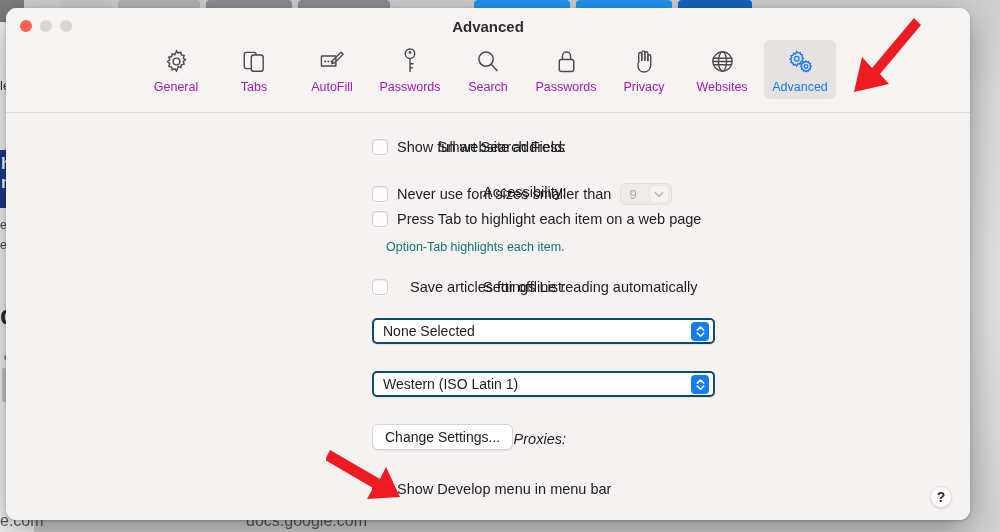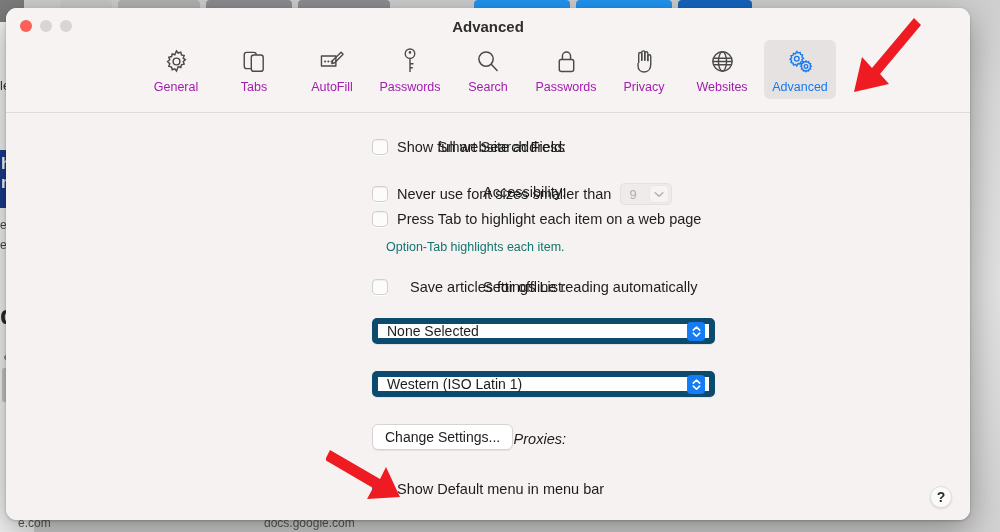--- a/index.html
+++ b/index.html
@@ -40,21 +40,21 @@
     font-size: 17px; font-weight: 700; color: #ffffff; line-height: 19px; letter-spacing: .2px;
   }
   .bg-small { position: absolute; font-size: 12px; color: #4a4a4a; white-space: nowrap; }
   #bg-big { position: absolute; left: 0px; top: 278px; font-size: 26px; font-weight: 700; color: #2b2b2b; }
   #bg-thumb { position: absolute; left: 2px; top: 346px; width: 26px; height: 34px; background: #c9c9c9; border-radius: 2px; }
   #bg-dot { position: absolute; left: 4px; top: 332px; width: 10px; height: 7px; background: #8d8d8d; border-radius: 50%; }
   .bg-rule { position: absolute; background: #a8a8a8; height: 2px; }
 
   
   .bg-url {
-    position: absolute; bottom: 2px; font-size: 12px; color: #5a5a5a; white-space: nowrap; padding-left: 18px;
+    position: absolute; bottom: 2px; font-size: 16px; color: #5a5a5a; white-space: nowrap;
   }
 
   
   #bg-logo {
     position: absolute; left: -6px; top: -2px; width: 30px; height: 52px;
     background: #6d6d6d; border-radius: 0 0 14px 14px / 0 0 22px 22px; opacity: .85;
   }
   #bg-menu-text { position: absolute; left: 0; top: 78px; font-size: 13px; color: #3a3a3a; }
 
   
@@ -138,21 +138,21 @@
     content: ""; position: absolute;
     left: 4.6px; top: 1.7px; width: 4px; height: 8.5px;
     border: solid #ffffff; border-width: 0 2.1px 2.1px 0;
     transform: rotate(42deg);
   }
 
   
   .popup {
     height: 26px;
     background: #ffffff;
-    border: 6px solid #0c4a6e;
+    border: 2px solid #0c4a6e;
     border-radius: 5px;
     box-shadow: 0 1px 1px rgba(0,0,0,.07);
     display: flex; align-items: center; justify-content: space-between;
     padding: 0 4px 0 9px;
   }
   .popup .popup-value { font-size: 14px; color: #1d1d1d; white-space: nowrap; }
   .popup-arrows {
     width: 18px; height: 19px; border-radius: 4px; background: #147df5;
     display: flex; align-items: center; justify-content: center; flex: none;
   }
@@ -420,21 +420,21 @@
         </span>
       </div>
 
       <div class="row" style="left:0; top:318px; width:560px; justify-content:flex-end;font-style:italic;">
         <span class="field-label">Proxies:</span>
       </div>
       <div class="push-btn" style="position:absolute; left:366px; top:311px;">Change Settings...</div>
 
       <div class="row" style="left:366px; top:368px; gap:9px;">
         <span class="cbx checked"></span>
-        <span class="opt-label">Show Default menu in menu bar</span>
+        <span class="opt-label">Show Develop menu in menu bar</span>
       </div>
 
       <div id="help-btn">?</div>
 
     </div>
   </div>
 
   <svg class="annotation-arrow" style="left:826px; top:10px;" width="96" height="92" viewBox="0 0 96 92">
     <g fill="#ee1c22">
       <path d="M88 8 L46 58 L36 47 L28 82 L63 74 L54 64 L95 15 Z"></path>

